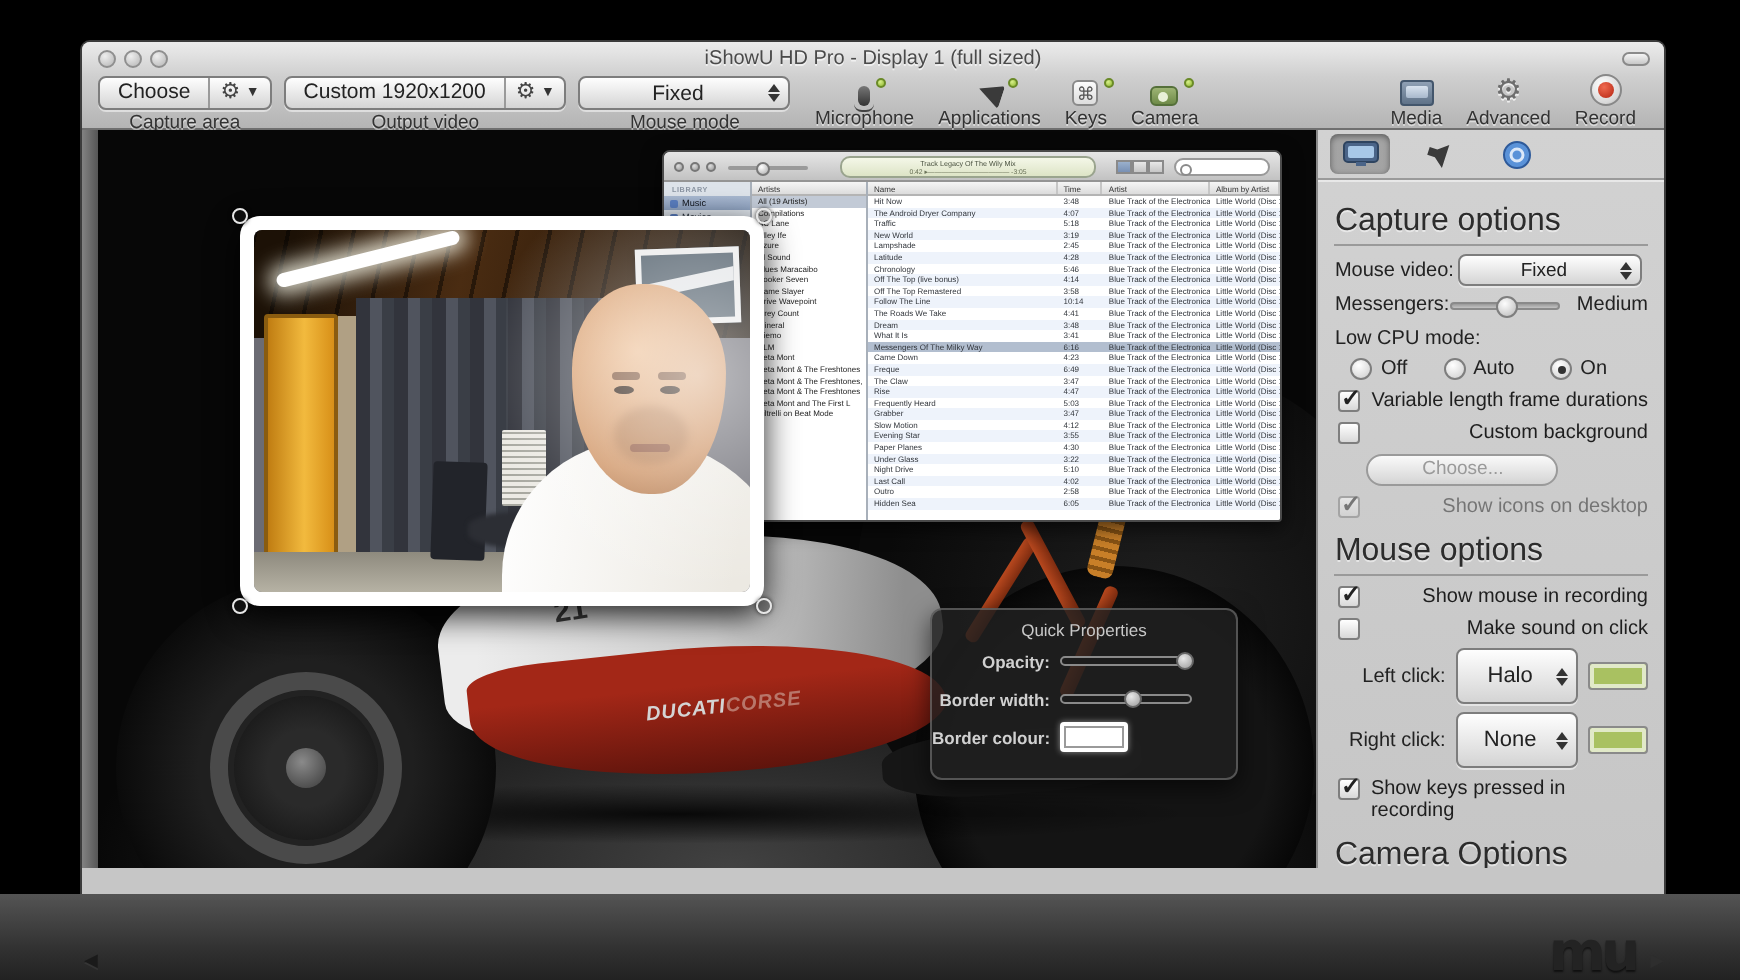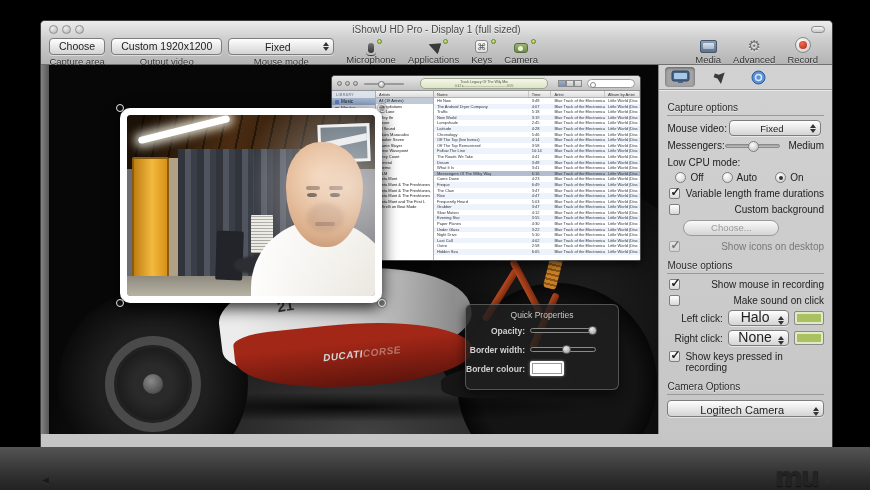--- a/index.html
+++ b/index.html
@@ -16,21 +16,21 @@
 #titlebar { position:relative; height:17px; }
 .tl-group { position:absolute; left:8px; top:4px; display:flex; gap:4px; }
 .tl { width:9px; height:9px; border-radius:50%; border:1px solid #8f8f8f;
   background:radial-gradient(circle at 35% 30%,#eee,#b5b5b5); }
 #window-title { text-align:center; font-size:10px; line-height:17px; color:#4a4a4a; text-shadow:0 1px 0 rgba(255,255,255,.6); white-space:nowrap; }
 #toolbar-pill { position:absolute; right:7px; top:5px; width:14px; height:7px; border-radius:4px;
   border:1px solid #8a8a8a; background:linear-gradient(#f5f5f5,#c8c8c8); }
 #toolbar { position:relative; height:27px; display:flex; align-items:flex-start; padding:0 8px; }
 .tb-group { display:flex; flex-direction:column; align-items:center; margin-right:6px; }
 .seg { display:flex; height:17px; border:1px solid #7d7d7d; border-radius:4px; overflow:hidden;
-  background:linear-gradient(#fefefe,#d4d4d4); box-shadow:0 1px 0 rgba(255,255,255,.5);flex-direction:column; }
+  background:linear-gradient(#fefefe,#d4d4d4); box-shadow:0 1px 0 rgba(255,255,255,.5); }
 .seg .seg-main { font-size:10.5px; color:#222; padding:0 9px; line-height:15px; }
 .seg .seg-gear { border-left:1px solid #9a9a9a; padding:0 5px; font-size:10px; color:#444; line-height:15px; }
 .gear-glyph { font-size:11px; }
 .caret { font-size:7px; vertical-align:1px; color:#333; }
 .popup { display:flex; align-items:center; height:17px; border:1px solid #7d7d7d; border-radius:4px;
   background:linear-gradient(#fefefe,#d4d4d4); font-size:10.5px; color:#222; padding:0 4px 0 8px; box-shadow:0 1px 0 rgba(255,255,255,.5); }
 .popup .pp-label { flex:1; text-align:center; white-space:nowrap; overflow:hidden; }
 .pp-arrows { display:flex; flex-direction:column; align-items:center; margin-left:5px; gap:1px; }
 .tri-up { width:0; height:0; border-left:3px solid transparent; border-right:3px solid transparent; border-bottom:4px solid #333; }
 .tri-dn { width:0; height:0; border-left:3px solid transparent; border-right:3px solid transparent; border-top:4px solid #333; }
@@ -180,21 +180,21 @@
   background:radial-gradient(circle at 38% 32%,#e8e8e8,#9a9a9a); border:1px solid #666; }
 .qp-swatch-outer { width:34px; height:15px; background:#fff; border-radius:2px; padding:2px; box-shadow:0 0 3px rgba(255,255,255,.5); }
 .qp-swatch-inner { width:100%; height:100%; border:1px solid #9a9a9a; }
 
 
 #sidebar { position:relative; width:174px; height:100%; background:linear-gradient(#d2d2d2,#c6c6c6); border-left:1px solid #8a8a8a; overflow:hidden; }
 #sb-tabbar { height:25px; border-bottom:1px solid #9a9a9a; box-shadow:0 1px 0 rgba(255,255,255,.5); display:flex; align-items:center; padding-left:6px; gap:9px; }
 .sb-tab { width:30px; height:20px; border-radius:4px; display:flex; align-items:center; justify-content:center; }
 .sb-tab.sel { background:rgba(0,0,0,.22); box-shadow:inset 0 1px 3px rgba(0,0,0,.45); }
 .sb-body { padding:4px 0 0 0; }
-.sb-header { font-size:10px; color:#2c2c2c; margin:8px 8px 0 8px; padding-bottom:2px; border-bottom:1px solid #9a9a9a;
+.sb-header { font-size:16px; color:#2c2c2c; margin:8px 8px 0 8px; padding-bottom:2px; border-bottom:1px solid #9a9a9a;
   text-shadow:0 1px 0 rgba(255,255,255,.5); }
 .sb-row { display:flex; align-items:center; margin:4px 8px 0 8px; font-size:10px; color:#222; }
 .sb-row .rl { width:62px; white-space:nowrap; }
 .sb-popup { width:92px; height:16px; font-size:9.5px; }
 .sb-slider { position:relative; width:60px; height:4px; background:linear-gradient(#9a9a9a,#c2c2c2); border:1px solid #8a8a8a; border-radius:3px; }
 .sb-thumb { position:absolute; top:-4px; width:11px; height:11px; border-radius:50%; margin-left:-5px;
   background:radial-gradient(circle at 38% 32%,#fdfdfd,#b8b8b8); border:1px solid #7e7e7e; }
 .sb-suffix { margin-left:8px; font-size:10px; color:#222; }
 .sb-plain-label { margin:6px 8px 0 8px; font-size:10px; color:#222; }
 .radio-row { display:flex; margin:4px 8px 0 16px; gap:18px; }
@@ -202,21 +202,21 @@
 .radio-circ { width:11px; height:11px; border-radius:50%; border:1px solid #7e7e7e; background:radial-gradient(circle at 38% 30%,#fff,#ccc); position:relative; }
 .radio-circ.on:after { content:""; position:absolute; left:3px; top:3px; width:4px; height:4px; border-radius:50%; background:#333; }
 .check-row { display:flex; align-items:flex-start; margin:5px 8px 0 10px; gap:5px; font-size:10px; color:#1e1e1e;justify-content:space-between; }
 .check-box { width:11px; height:11px; flex:0 0 11px; border:1px solid #7e7e7e; border-radius:2px; background:linear-gradient(#fff,#d8d8d8); position:relative; }
 .check-box.on:after { content:"✓"; position:absolute; left:0px; top:-4px; font-size:12px; font-weight:bold; color:#222; }
 .dim { opacity:.5; }
 .sb-button { display:block; margin:5px 0 0 24px; width:96px; height:16px; border:1px solid #9a9a9a; border-radius:8px;
   background:linear-gradient(#fafafa,#d4d4d4); font-size:9.5px; color:#9a9a9a; text-align:center; line-height:14px; }
 .click-row { display:flex; align-items:center; margin:4px 8px 0 8px; gap:5px; }
 .click-row .rl { width:56px; text-align:right; font-size:10px; color:#222; white-space:nowrap; }
-.click-popup { width:62px; height:16px; font-size:14px;align-items:flex-end; }
+.click-popup { width:62px; height:28px; font-size:11px; }
 .click-swatch { width:30px; height:14px; border:1px solid #8a8a8a; border-radius:2px; box-shadow:inset 0 0 0 2px rgba(255,255,255,.65); }
 .sb-popup-full { margin:5px 8px 0 8px; height:17px; font-size:11px;align-items:flex-end; }
 
 
 #statusbar { position:absolute; left:0; bottom:0; right:0; height:13px; background:linear-gradient(#e2e2e2,#bcbcbc);
   border-top:1px solid #7d7d7d; display:flex; align-items:center; justify-content:center; }
 #status-text { font-size:8.5px; color:#333; white-space:nowrap; }
 #bottom-band { position:absolute; left:0; top:427px; width:870px; height:63px;
   background:linear-gradient(#545454,#303030 45%,#0e0e0e); }
 #band-prev { position:absolute; left:42px; top:28px; font-size:9px; color:#1a1a1a; text-shadow:0 1px 0 rgba(255,255,255,.06); }

